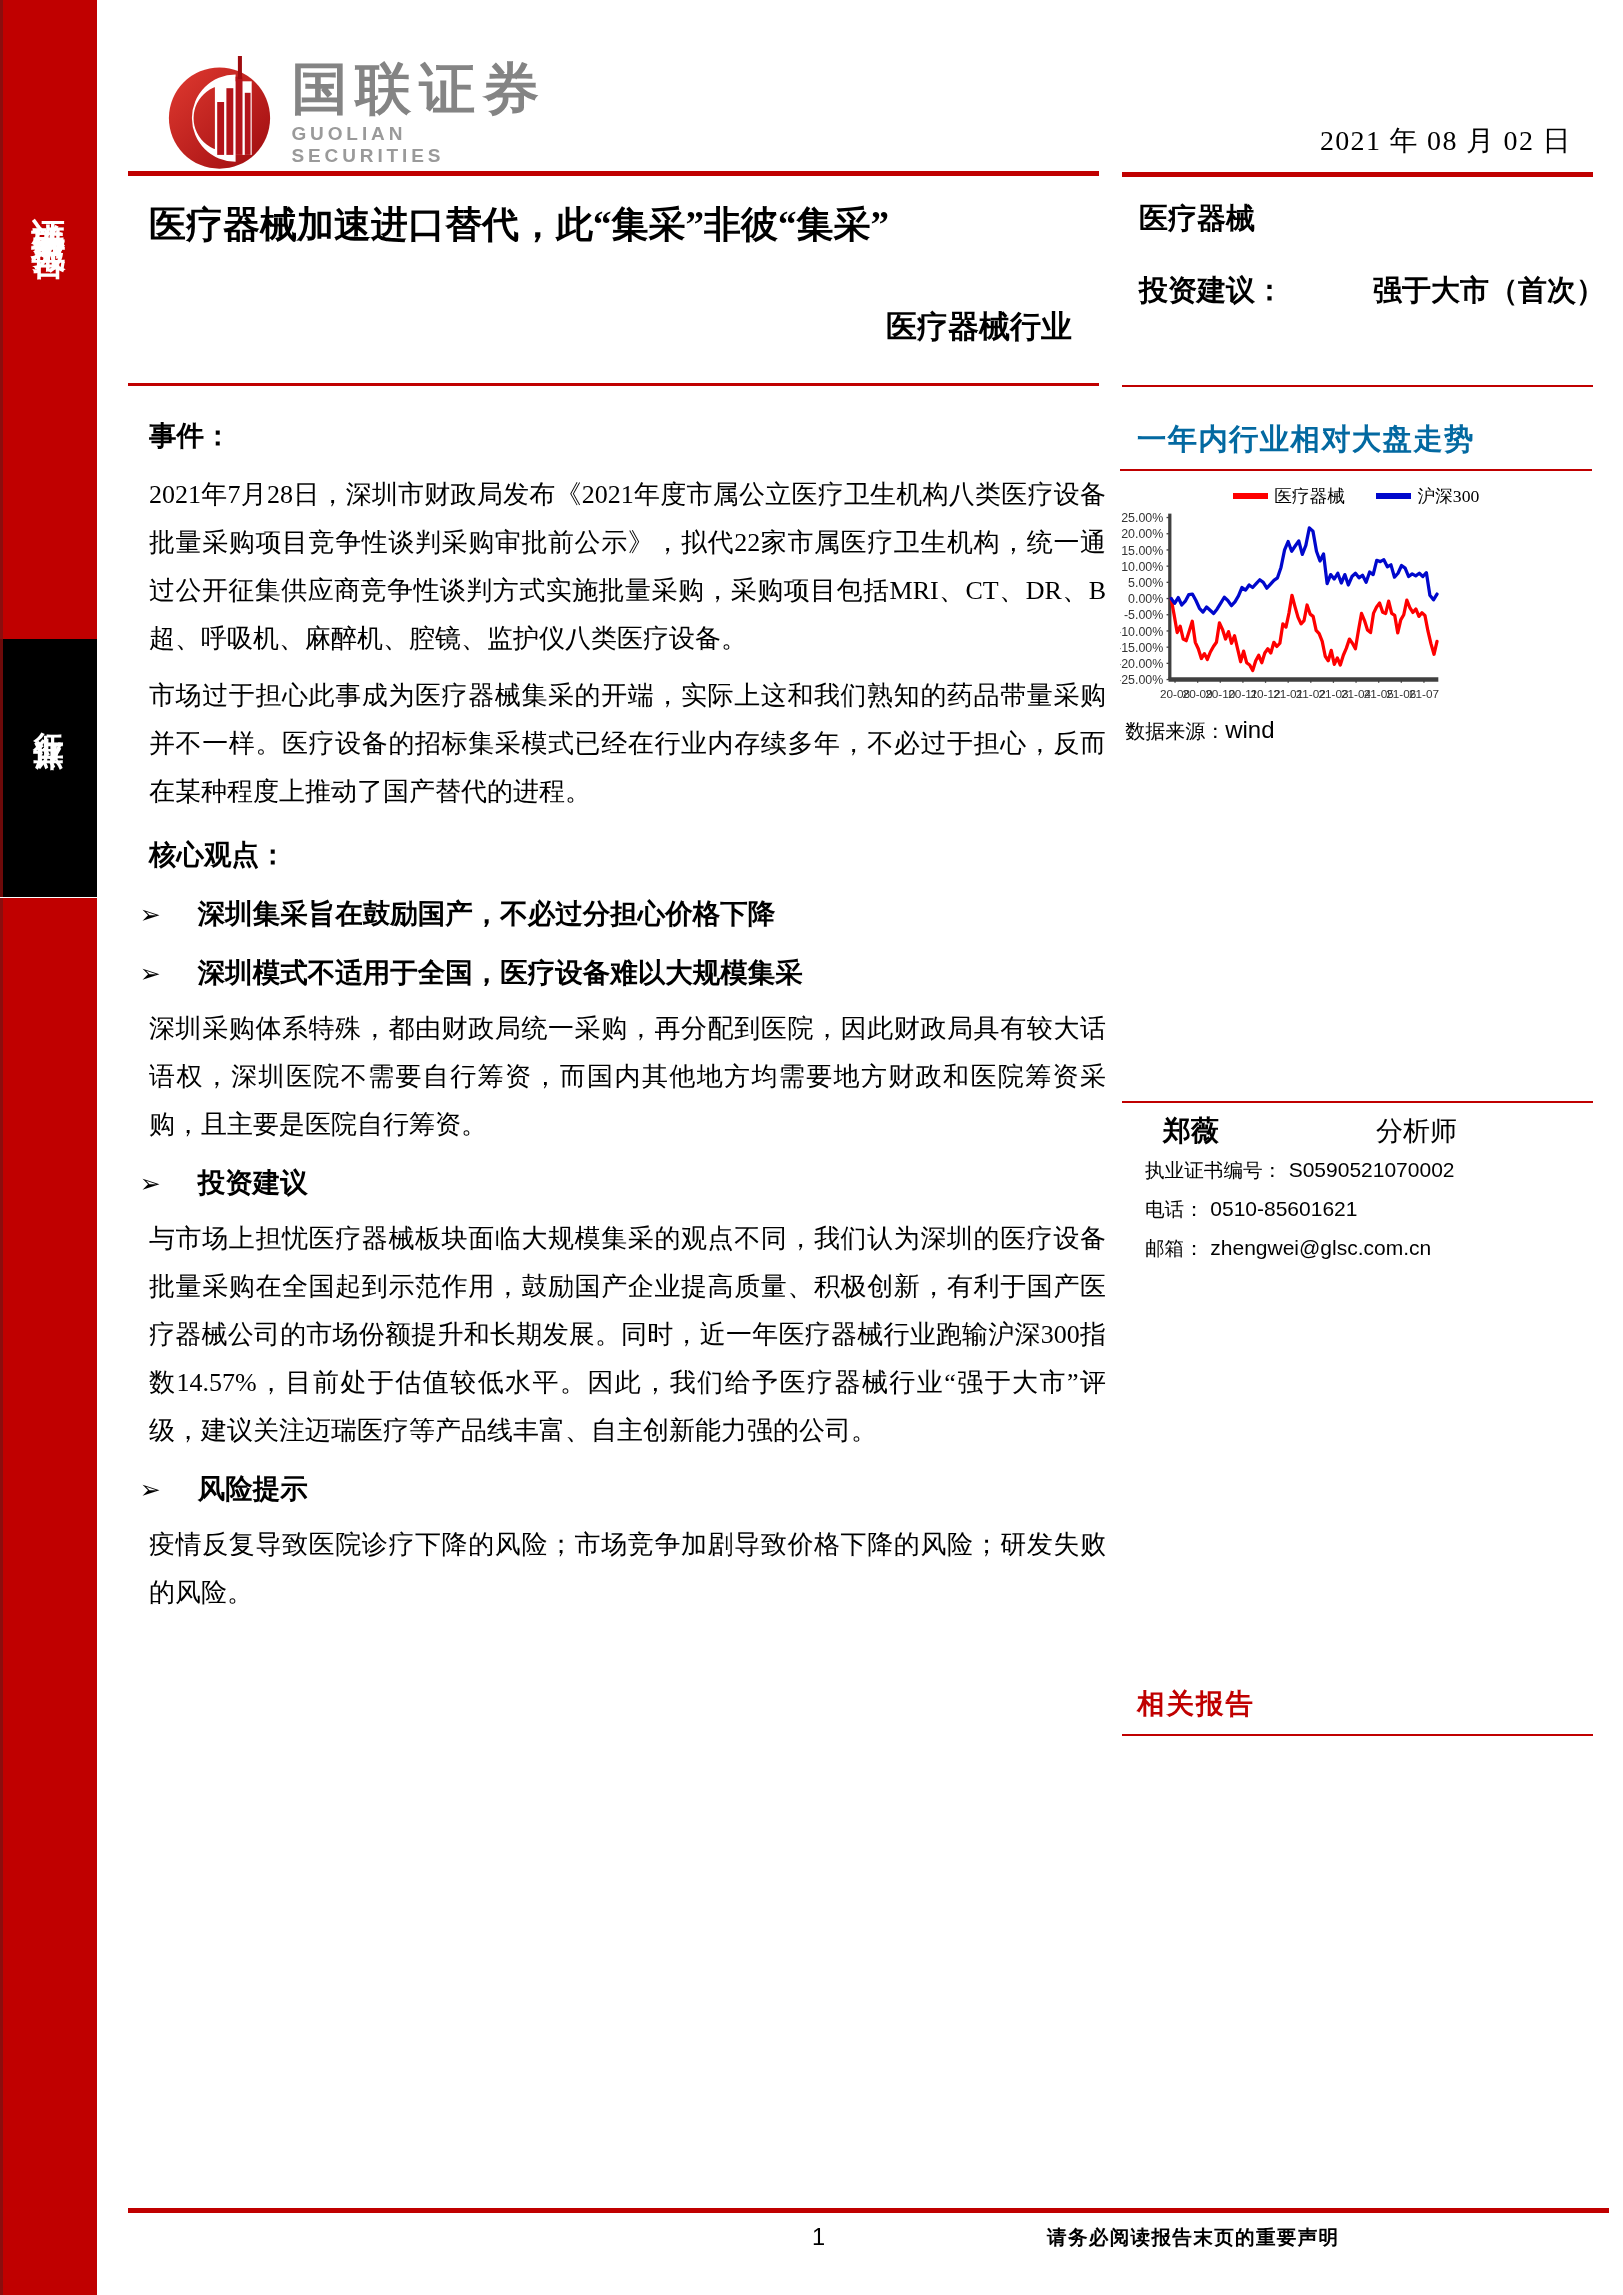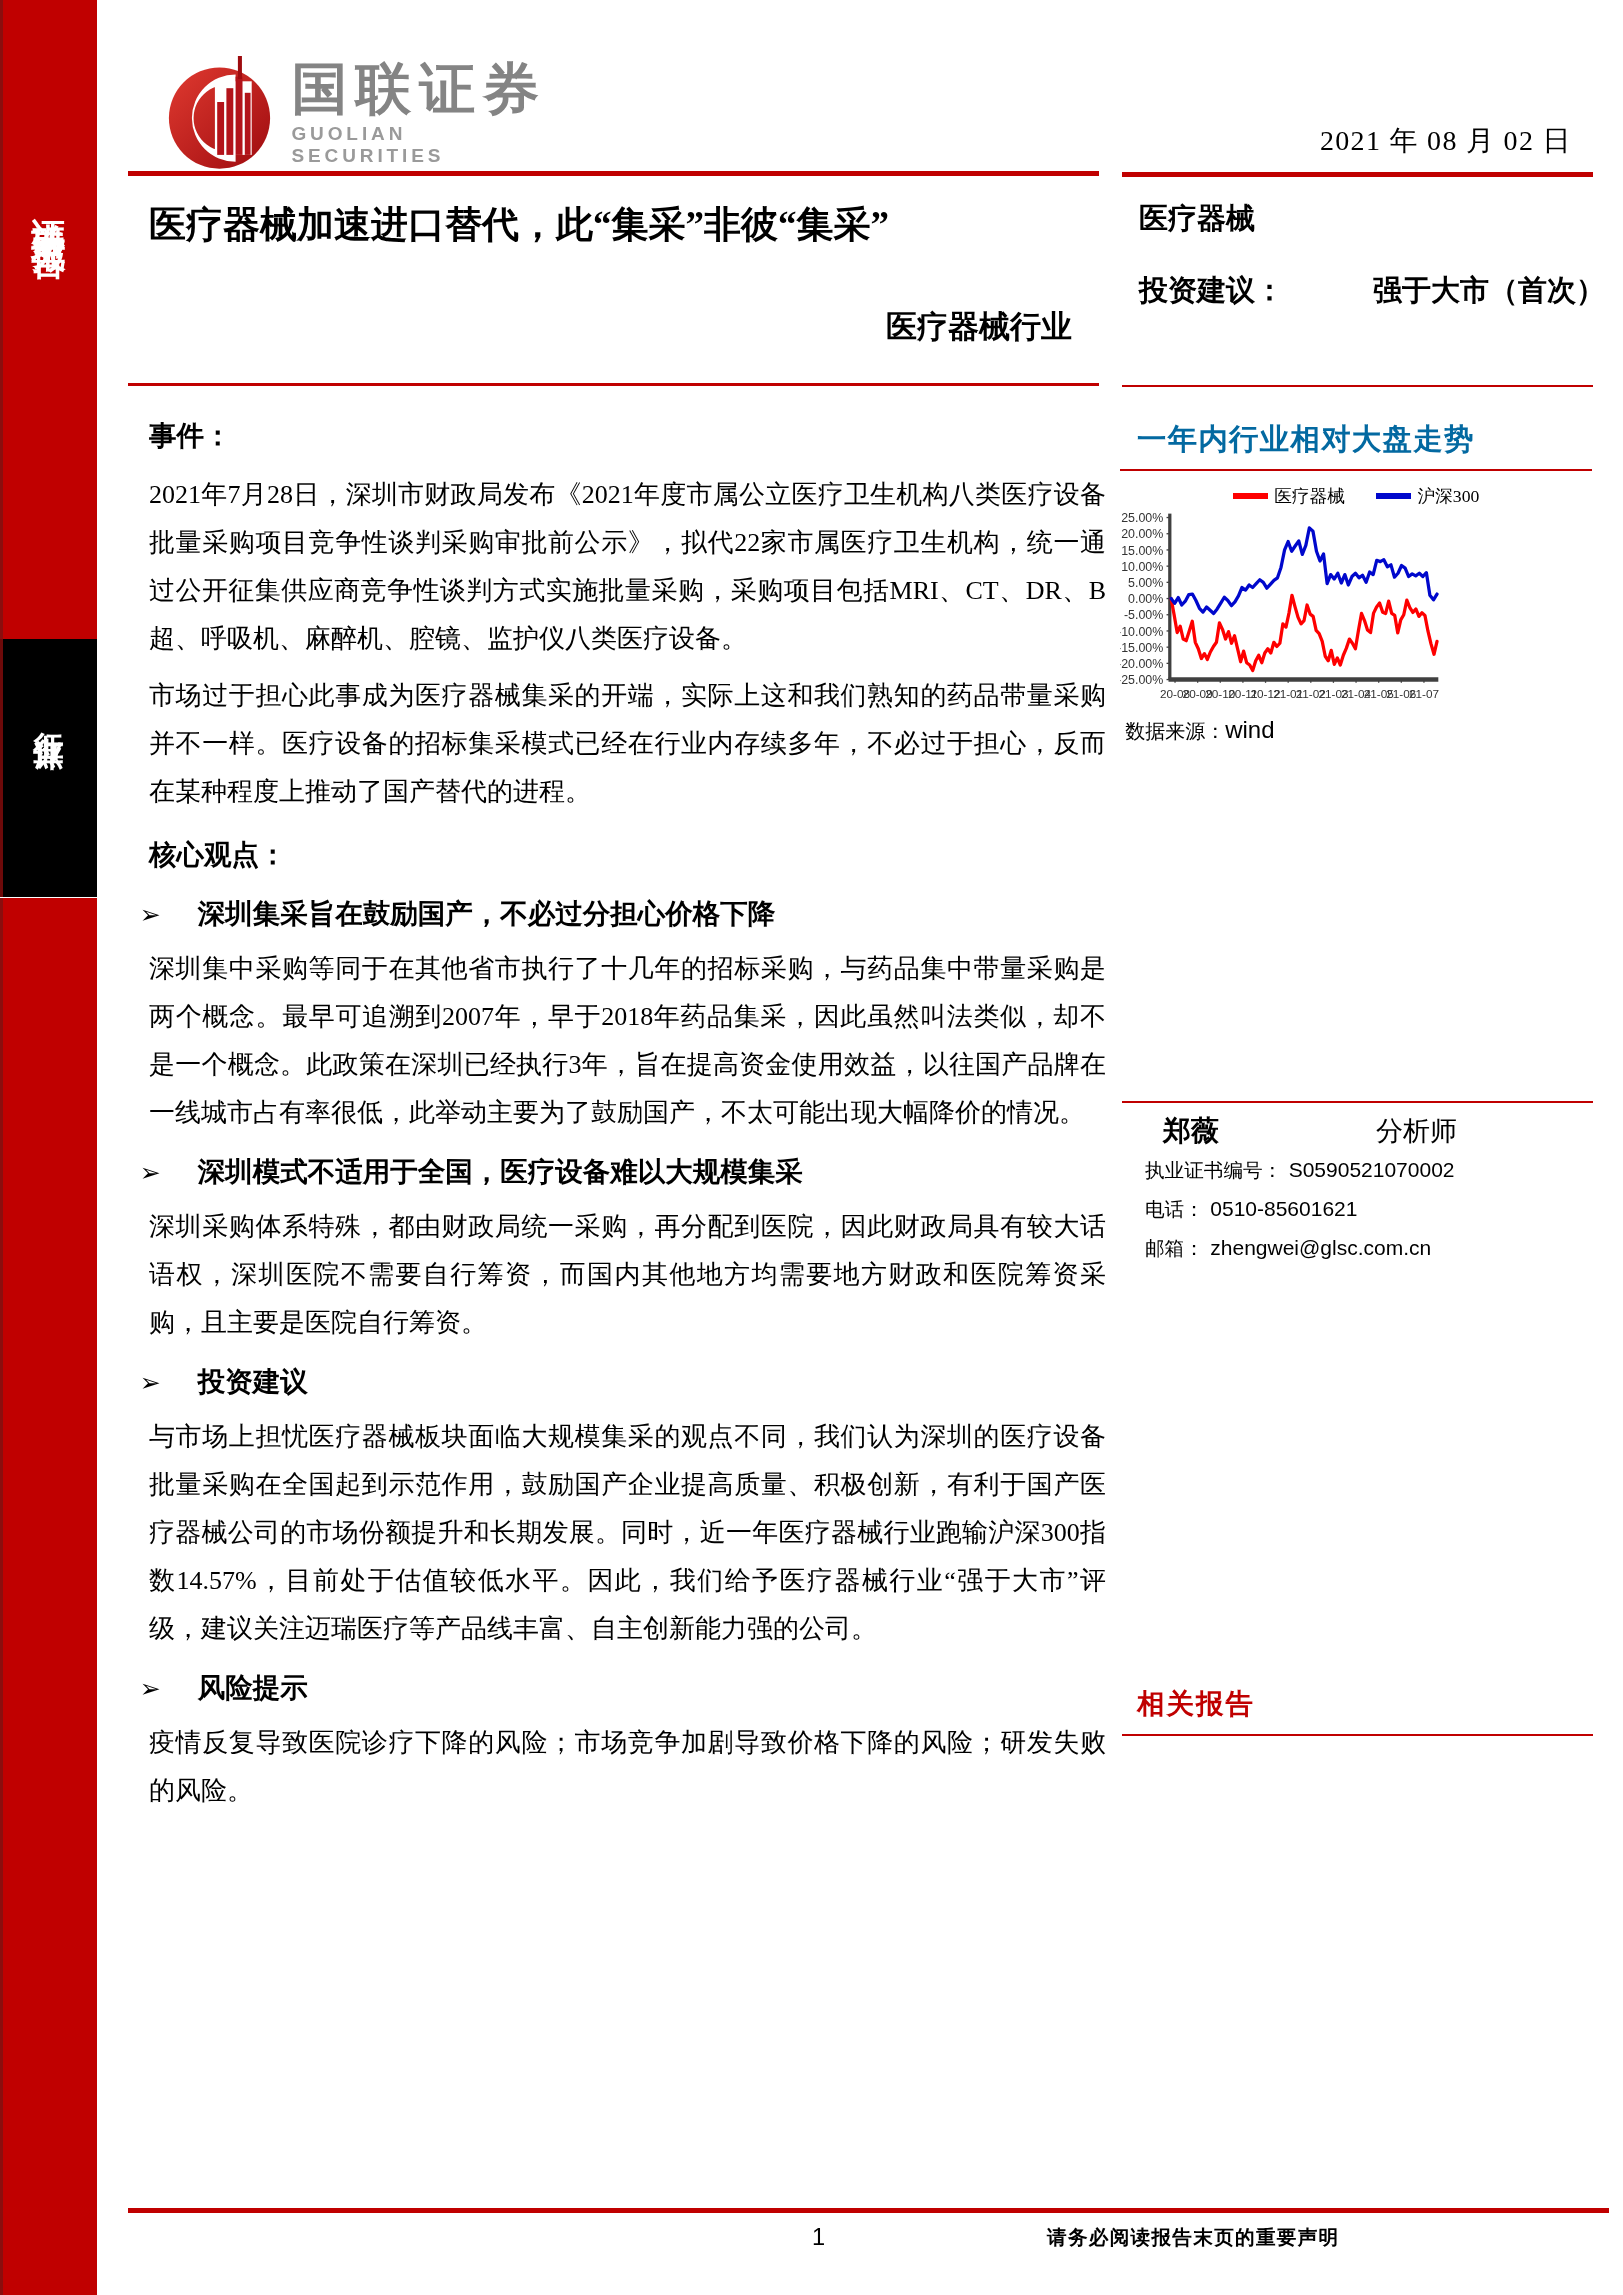--- a/index.html
+++ b/index.html
@@ -135,21 +135,20 @@
   <div class="abs body-col">
     <div class="h-event">事件：</div>
     <p>2021年7月28日，深圳市财政局发布《2021年度市属公立医疗卫生机构八类医疗设备批量采购项目竞争性谈判采购审批前公示》，拟代22家市属医疗卫生机构，统一通过公开征集供应商竞争性谈判方式实施批量采购，采购项目包括MRI、CT、DR、B超、呼吸机、麻醉机、腔镜、监护仪八类医疗设备。</p>
     <p>市场过于担心此事成为医疗器械集采的开端，实际上这和我们熟知的药品带量采购并不一样。医疗设备的招标集采模式已经在行业内存续多年，不必过于担心，反而在某种程度上推动了国产替代的进程。</p>
     <div class="h-core">核心观点：</div>
 
     <div class="bullet-head">
       <span class="bullet-mark">➢</span>
       <span>深圳集采旨在鼓励国产，不必过分担心价格下降</span>
     </div>
-    <p>深圳集中采购等同于在其他省市执行了十几年的招标采购，与药品集中带量采购是两个概念。最早可追溯到2007年，早于2018年药品集采，因此虽然叫法类似，却不是一个概念。此政策在深圳已经执行3年，旨在提高资金使用效益，以往国产品牌在一线城市占有率很低，此举动主要为了鼓励国产，不太可能出现大幅降价的情况。</p>
 
     <div class="bullet-head">
       <span class="bullet-mark">➢</span>
       <span>深圳模式不适用于全国，医疗设备难以大规模集采</span>
     </div>
     <p>深圳采购体系特殊，都由财政局统一采购，再分配到医院，因此财政局具有较大话语权，深圳医院不需要自行筹资，而国内其他地方均需要地方财政和医院筹资采购，且主要是医院自行筹资。</p>
 
     <div class="bullet-head">
       <span class="bullet-mark">➢</span>
       <span>投资建议</span>

